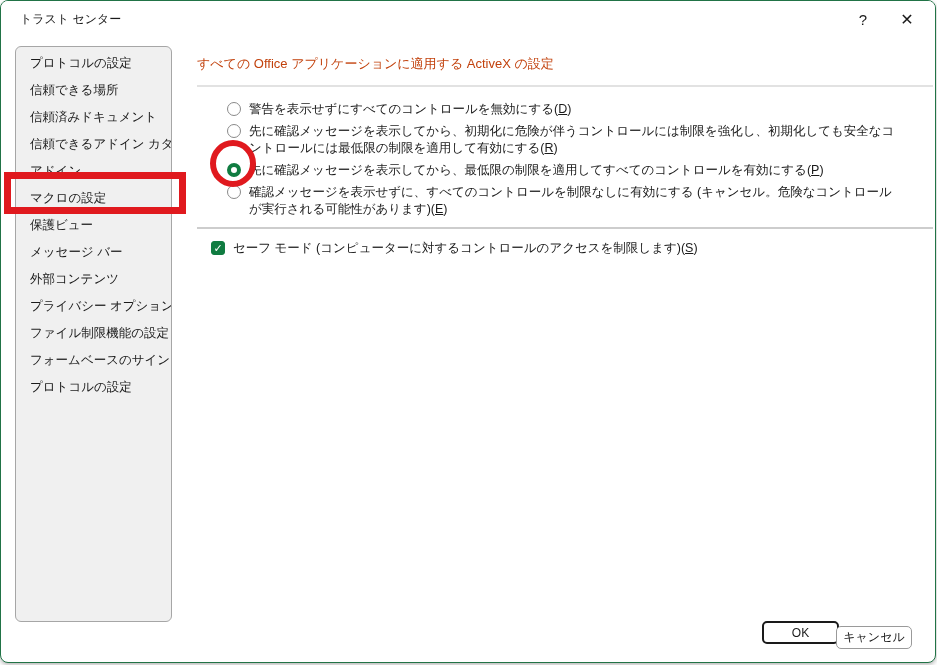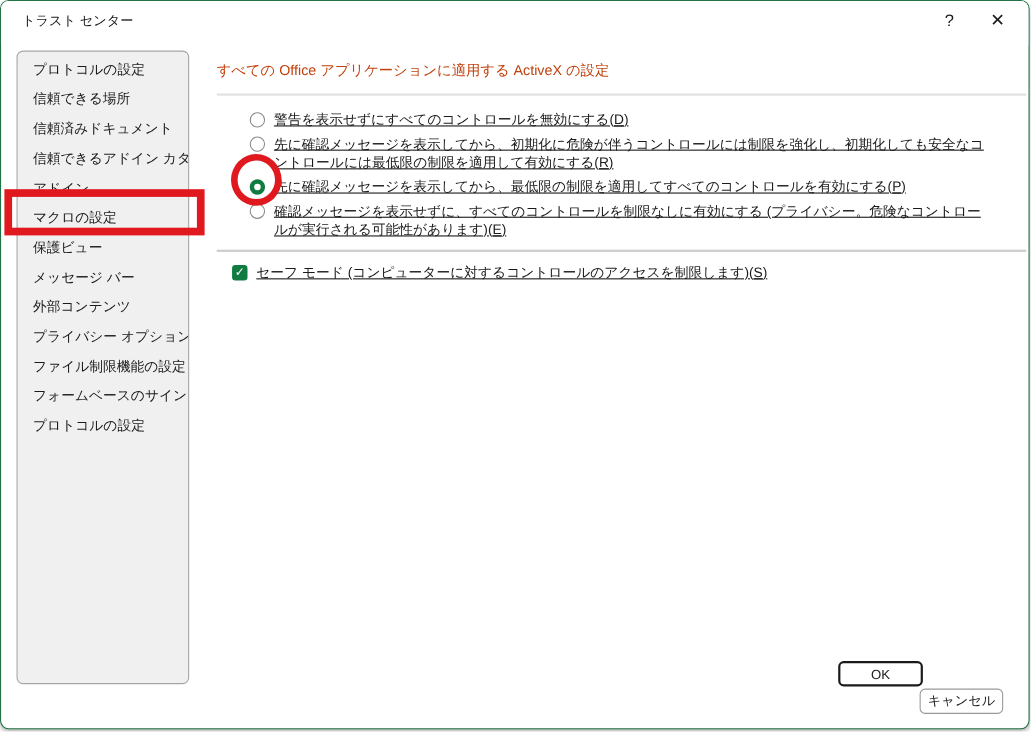--- a/index.html
+++ b/index.html
@@ -80,21 +80,21 @@
     cursor: default;
   }
   .radio {
     flex: 0 0 14px; width: 14px; height: 14px;
     border: 1px solid #8a8a8a; border-radius: 50%;
     background: #fff; margin-top: 1px; margin-right: 8px;
   }
   .radio.on {
     border: 4px solid #107C41;
   }
-  .opt-label { max-width: 655px; text-decoration: underline; }
+  .opt-label { max-width: 655px; }
   .chk-row {
     display: flex; align-items: flex-start;
     padding-left: 14px; margin-top: 11px;
     font-size: 12.5px; line-height: 17px; cursor: default;
   }
   .checkbox {
     flex: 0 0 14px; width: 14px; height: 14px;
     background: #107C41; border: 1px solid #107C41; border-radius: 3px;
     color: #fff; font-size: 11px; line-height: 13px; text-align: center;
     margin-top: 1px; margin-right: 8px;
@@ -102,21 +102,21 @@
   u { text-decoration: underline; }
   
   .btn {
     position: absolute; height: 23px;
     background: #fff; border-radius: 5px;
     font-size: 12px; color: #1a1a1a;
     display: flex; align-items: center; justify-content: center;
     font-family: inherit; cursor: default;
   }
   .btn-ok {
-    left: 761px; top: 600px; width: 77px;
+    left: 761px; top: 620px; width: 77px;
     border: 2px solid #1a1a1a;
   }
   .btn-cancel {
     left: 835px; top: 625px; width: 76px;
     border: 1px solid #9a9a9a;
   }
   
   .anno { position: absolute; pointer-events: none; z-index: 100; }
   .anno-rect {
     left: 4px; top: 172px; width: 182px; height: 42px;
@@ -166,21 +166,21 @@
       <div class="opt-row">
         <span class="radio"></span>
         <span class="opt-label"><span>先に確認メッセージを表示してから、初期化に危険が伴うコントロールには制限を強化し、初期化しても安全なコントロールには最低限の制限を適用して有効にする(</span><u>R</u><span>)</span></span>
       </div>
       <div class="opt-row">
         <span class="radio on"></span>
         <span class="opt-label"><span>先に確認メッセージを表示してから、最低限の制限を適用してすべてのコントロールを有効にする(</span><u>P</u><span>)</span></span>
       </div>
       <div class="opt-row">
         <span class="radio"></span>
-        <span class="opt-label"><span>確認メッセージを表示せずに、すべてのコントロールを制限なしに有効にする (プライバシー。危険なコントロールが実行される可能性があります)(</span><u>E</u><span>)</span></span>
+        <span class="opt-label"><span>確認メッセージを表示せずに、すべてのコントロールを制限なしに有効にする (キャンセル。危険なコントロールが実行される可能性があります)(</span><u>E</u><span>)</span></span>
       </div>
     </div>
 
     <div class="hr2"></div>
 
     <div class="chk-row">
       <span class="checkbox">✓</span>
       <span class="opt-label"><span>セーフ モード (コンピューターに対するコントロールのアクセスを制限します)(</span><u>S</u><span>)</span></span>
     </div>
   </main>

